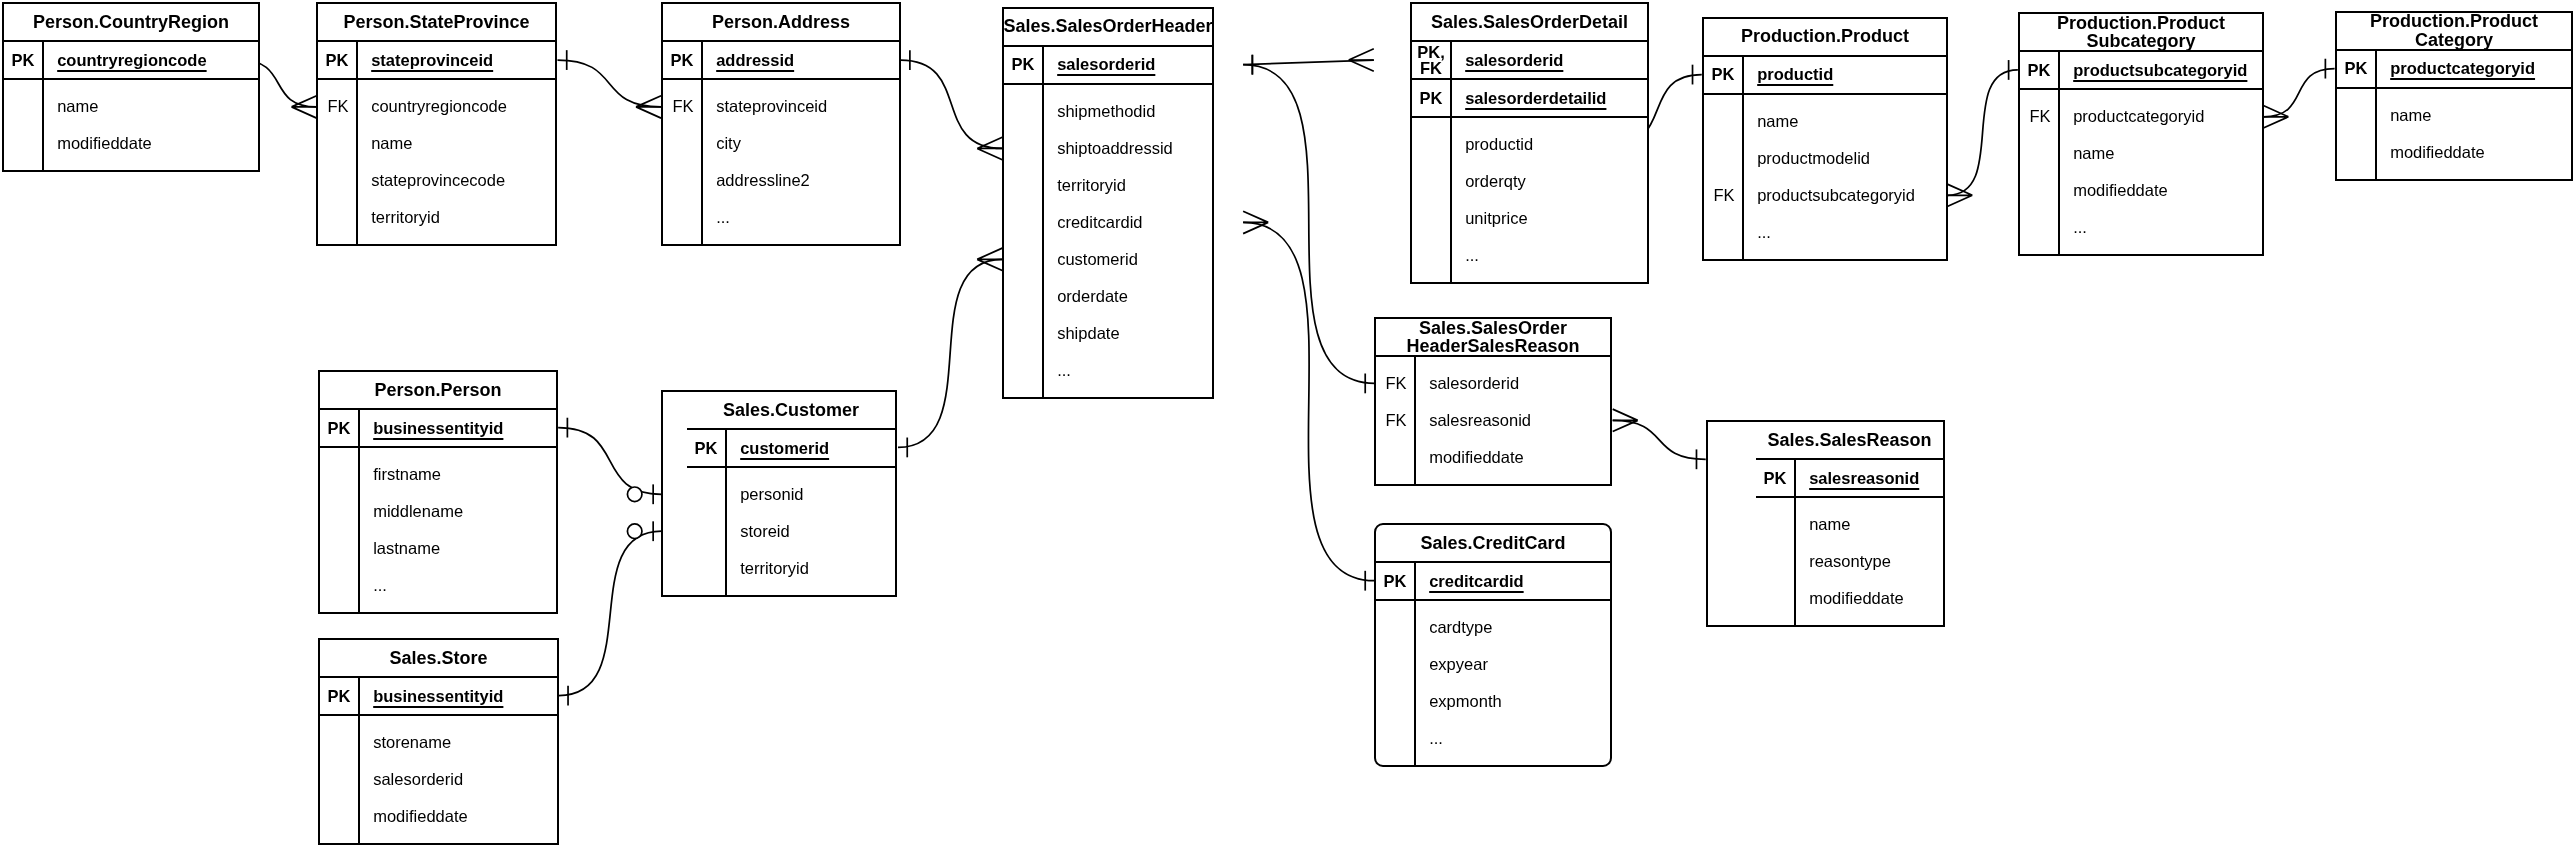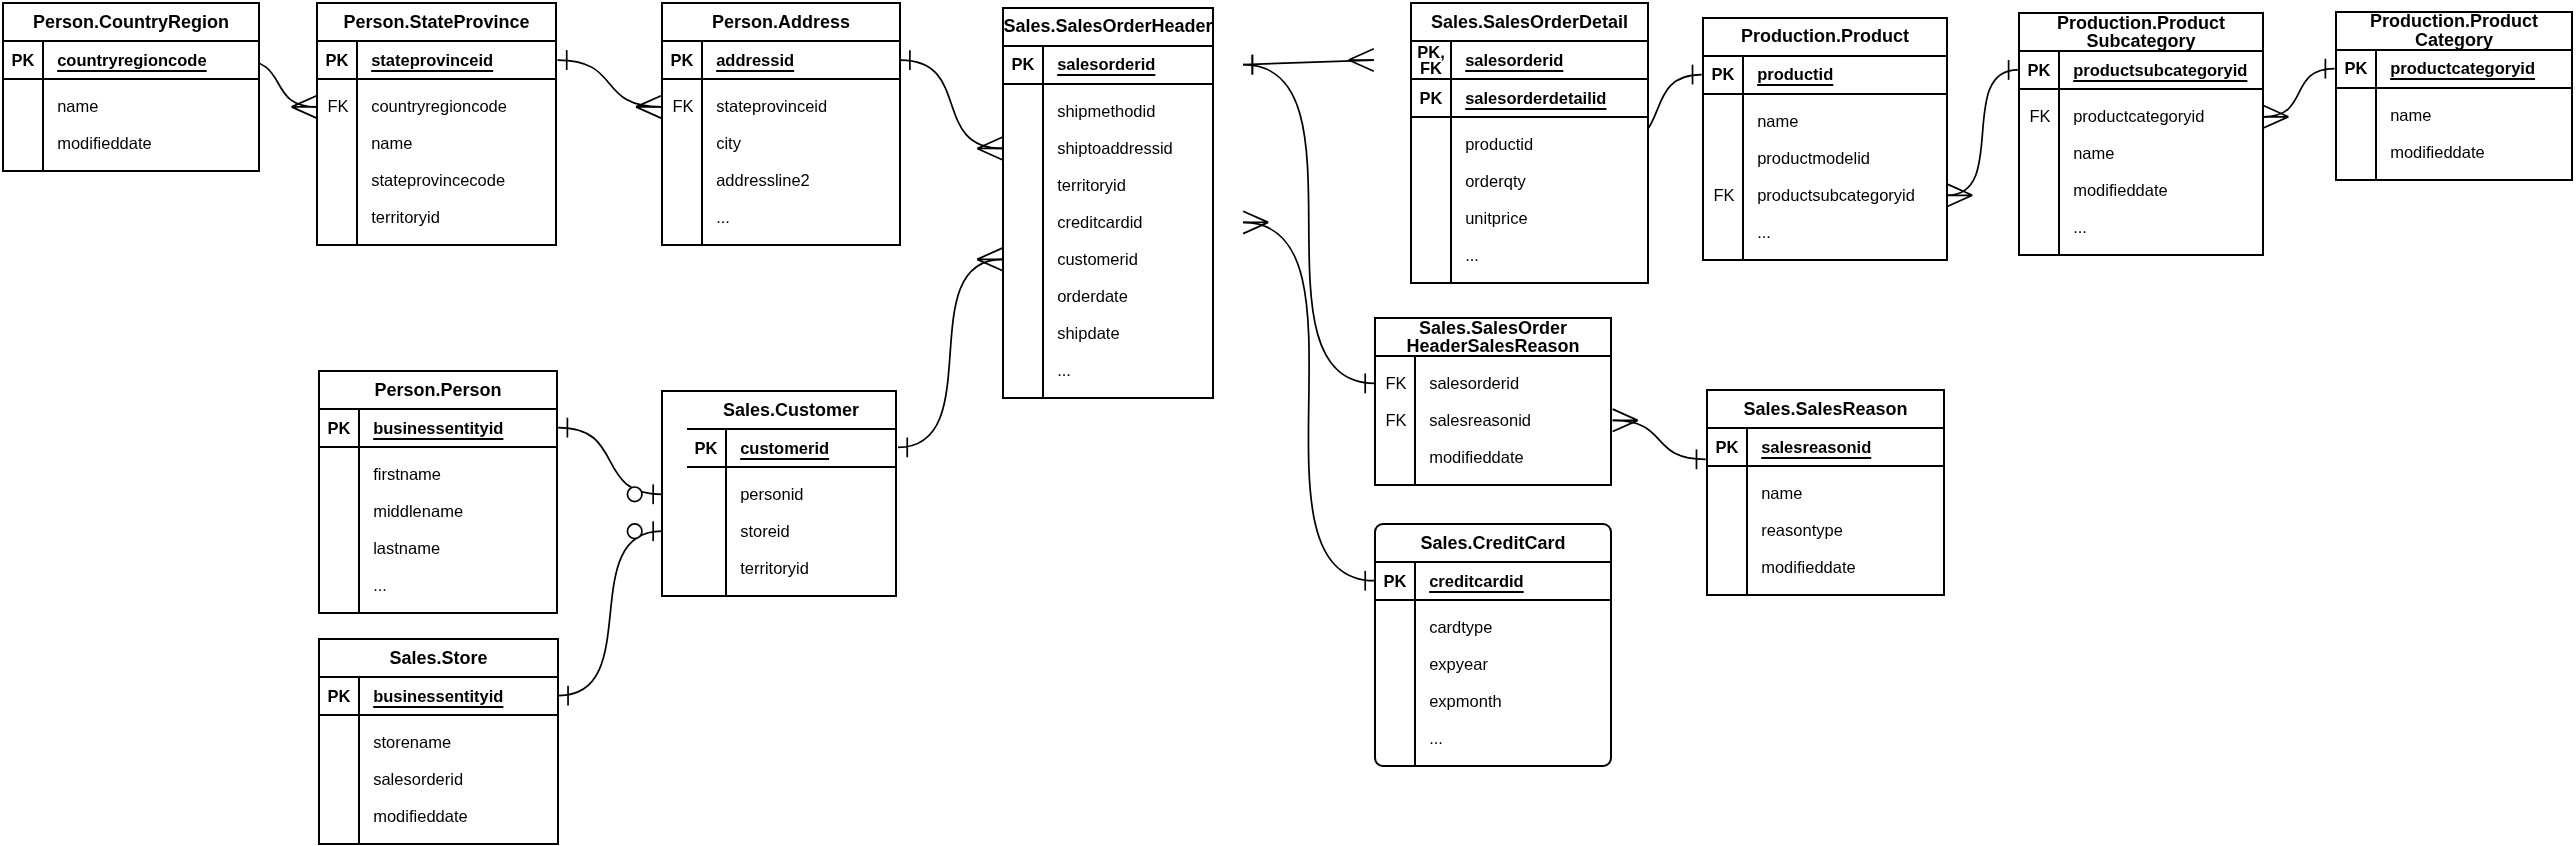--- a/index.html
+++ b/index.html
@@ -365,21 +365,21 @@
           <div class="brow">
             <div class="bk">FK</div>
             <div class="bf">salesreasonid</div>
           </div>
           <div class="brow">
             <div class="bk"></div>
             <div class="bf">modifieddate</div>
           </div>
         </div>
       </div>
-      <div class="entity" style="left: 1706px; top: 389px; width: 239px;">
+      <div class="entity" style="left: 1706px; top: 420px; width: 239px; padding-left: 48px;">
         <div class="title">Sales.SalesReason</div>
         <div class="keyrow">
           <div class="kcell">PK</div>
           <div class="fcell">salesreasonid</div>
         </div>
         <div class="ebody">
           <div class="brow">
             <div class="bk"></div>
             <div class="bf">name</div>
           </div>

